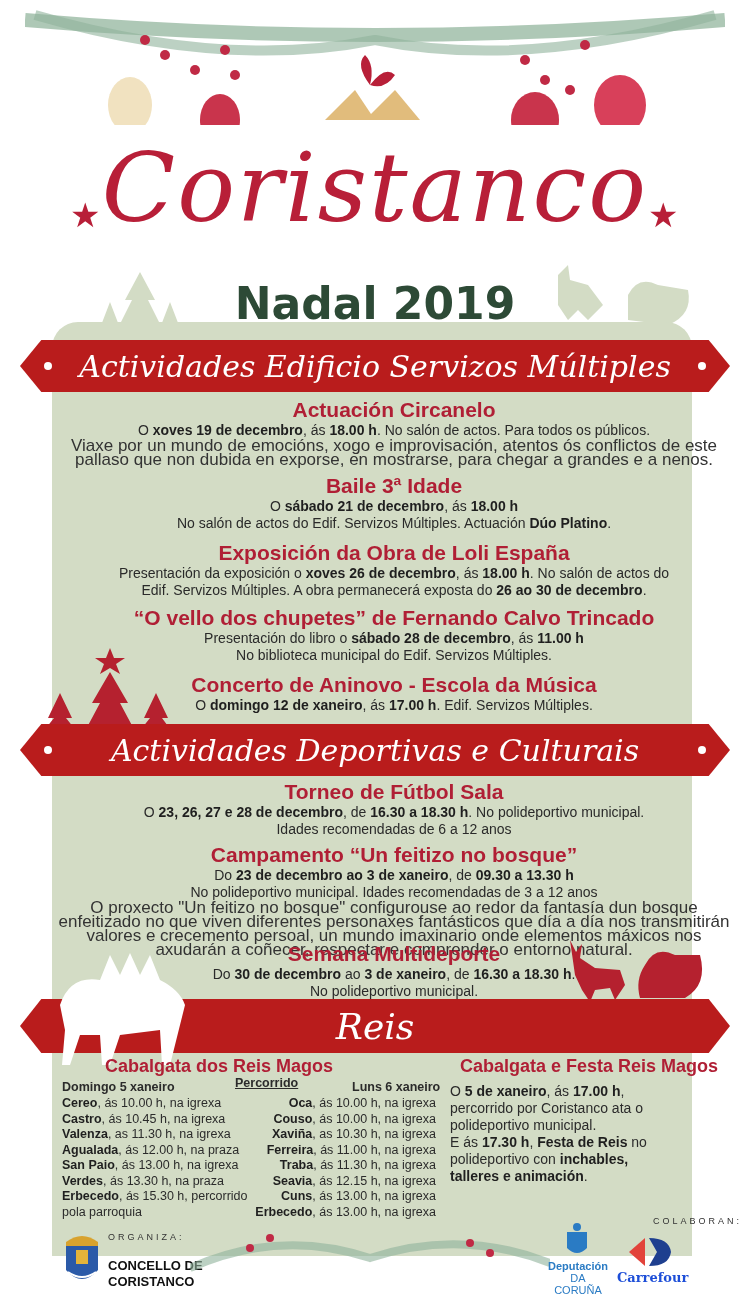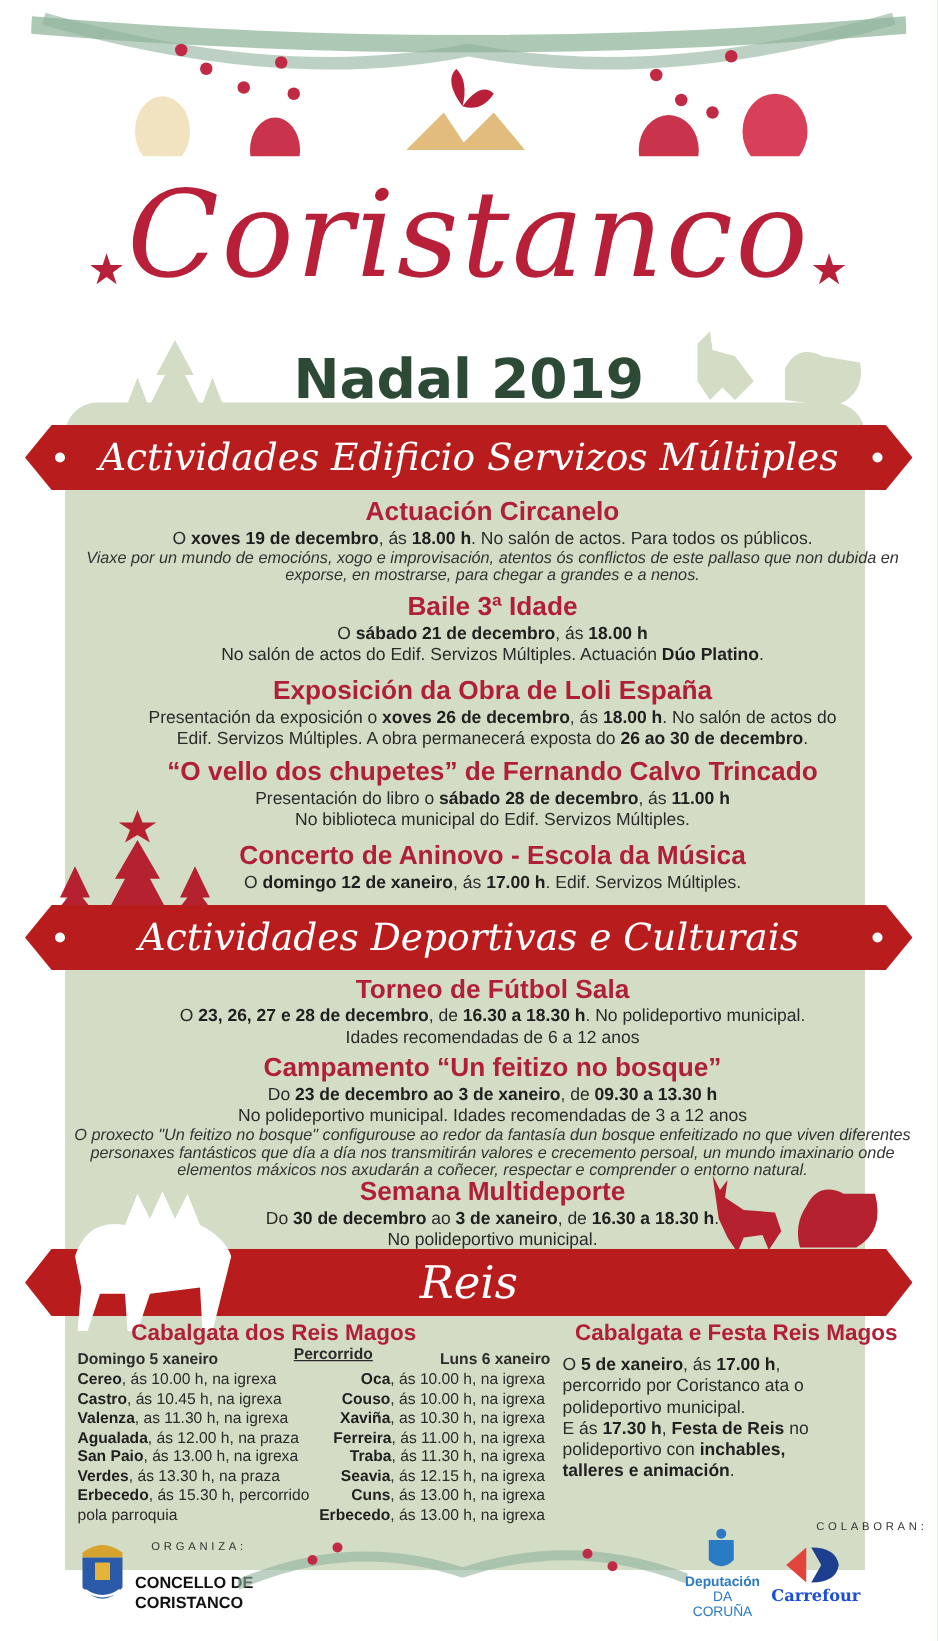--- a/index.html
+++ b/index.html
@@ -22,21 +22,21 @@
   .ribbon { left:20px; width:710px; height:52px; background:#b91c1c; color:#fff;
             clip-path:polygon(0 50%, 3% 0, 97% 0, 100% 50%, 97% 100%, 3% 100%);
             display:flex; align-items:center; justify-content:center;
             font-family:"DejaVu Serif", serif; font-style:italic; font-size:30px; }
   .ribbon .dot { position:absolute; width:8px; height:8px; border-radius:50%; background:#fff; top:22px; }
   .ribbon .dot.l { left:24px; } .ribbon .dot.r { right:24px; }
 
   .event { left:54px; width:680px; text-align:center; }
   .ev-title { color:#b01f35; font-weight:bold; font-size:21px; line-height:24px; font-family:"Liberation Sans", sans-serif; }
   .ev-line { font-size:14px; line-height:17px; color:#2a2a2a; }
-  .ev-note { font-size:13px; line-height:14px; font-style:italic; color:#333; }
+  .ev-note { font-size:17px; line-height:14px; color:#333; }
   b { font-weight:bold; color:#1f1f1f; }
 
   
   .reis-h { color:#b01f35; font-weight:bold; font-size:18px; }
   .col { font-size:12.5px; line-height:15.5px; }
   .col-head { font-weight:bold; font-size:12.5px; }
   .right-col { text-align:right; }
   .u { text-decoration:underline; }
 
   .footer-small { font-size:9px; letter-spacing:3px; color:#333; }
@@ -198,21 +198,21 @@
   <div>polideportivo con <b>inchables,</b></div>
   <div><b>talleres e animación</b>.</div>
 </div>
 
 <svg class="abs" style="left:60px;top:1230px;" width="44" height="56">
   <path d="M6 12 Q22 0 38 12 L38 16 L6 16 Z" fill="#d8a22e"></path>
   <path d="M6 16 L38 16 L38 40 Q22 58 6 40 Z" fill="#2b5aa8"></path>
   <rect x="16" y="20" width="12" height="14" fill="#e4b43a"></rect>
   <path d="M8 42 Q22 52 36 42" stroke="#fff" stroke-width="2" fill="none"></path>
 </svg>
-<div class="abs footer-small" style="left:108px;top:1232px;margin-left:13px;">ORGANIZA:</div>
+<div class="abs footer-small" style="left:108px;top:1232px;">ORGANIZA:</div>
 <div class="abs logo-text" style="left:108px;top:1258px;">
   <div>CONCELLO DE</div>
   <div>CORISTANCO</div>
 </div>
 
 <svg class="abs" style="left:190px;top:1218px;" width="360" height="60">
   <path d="M0 50 Q90 10 180 40 Q270 10 360 45" stroke="#8fb39b" stroke-width="8" fill="none" opacity="0.6"></path>
   <g fill="#c02a45">
       <circle cx="60" cy="30" r="4"></circle>
       <circle cx="80" cy="20" r="4"></circle>

